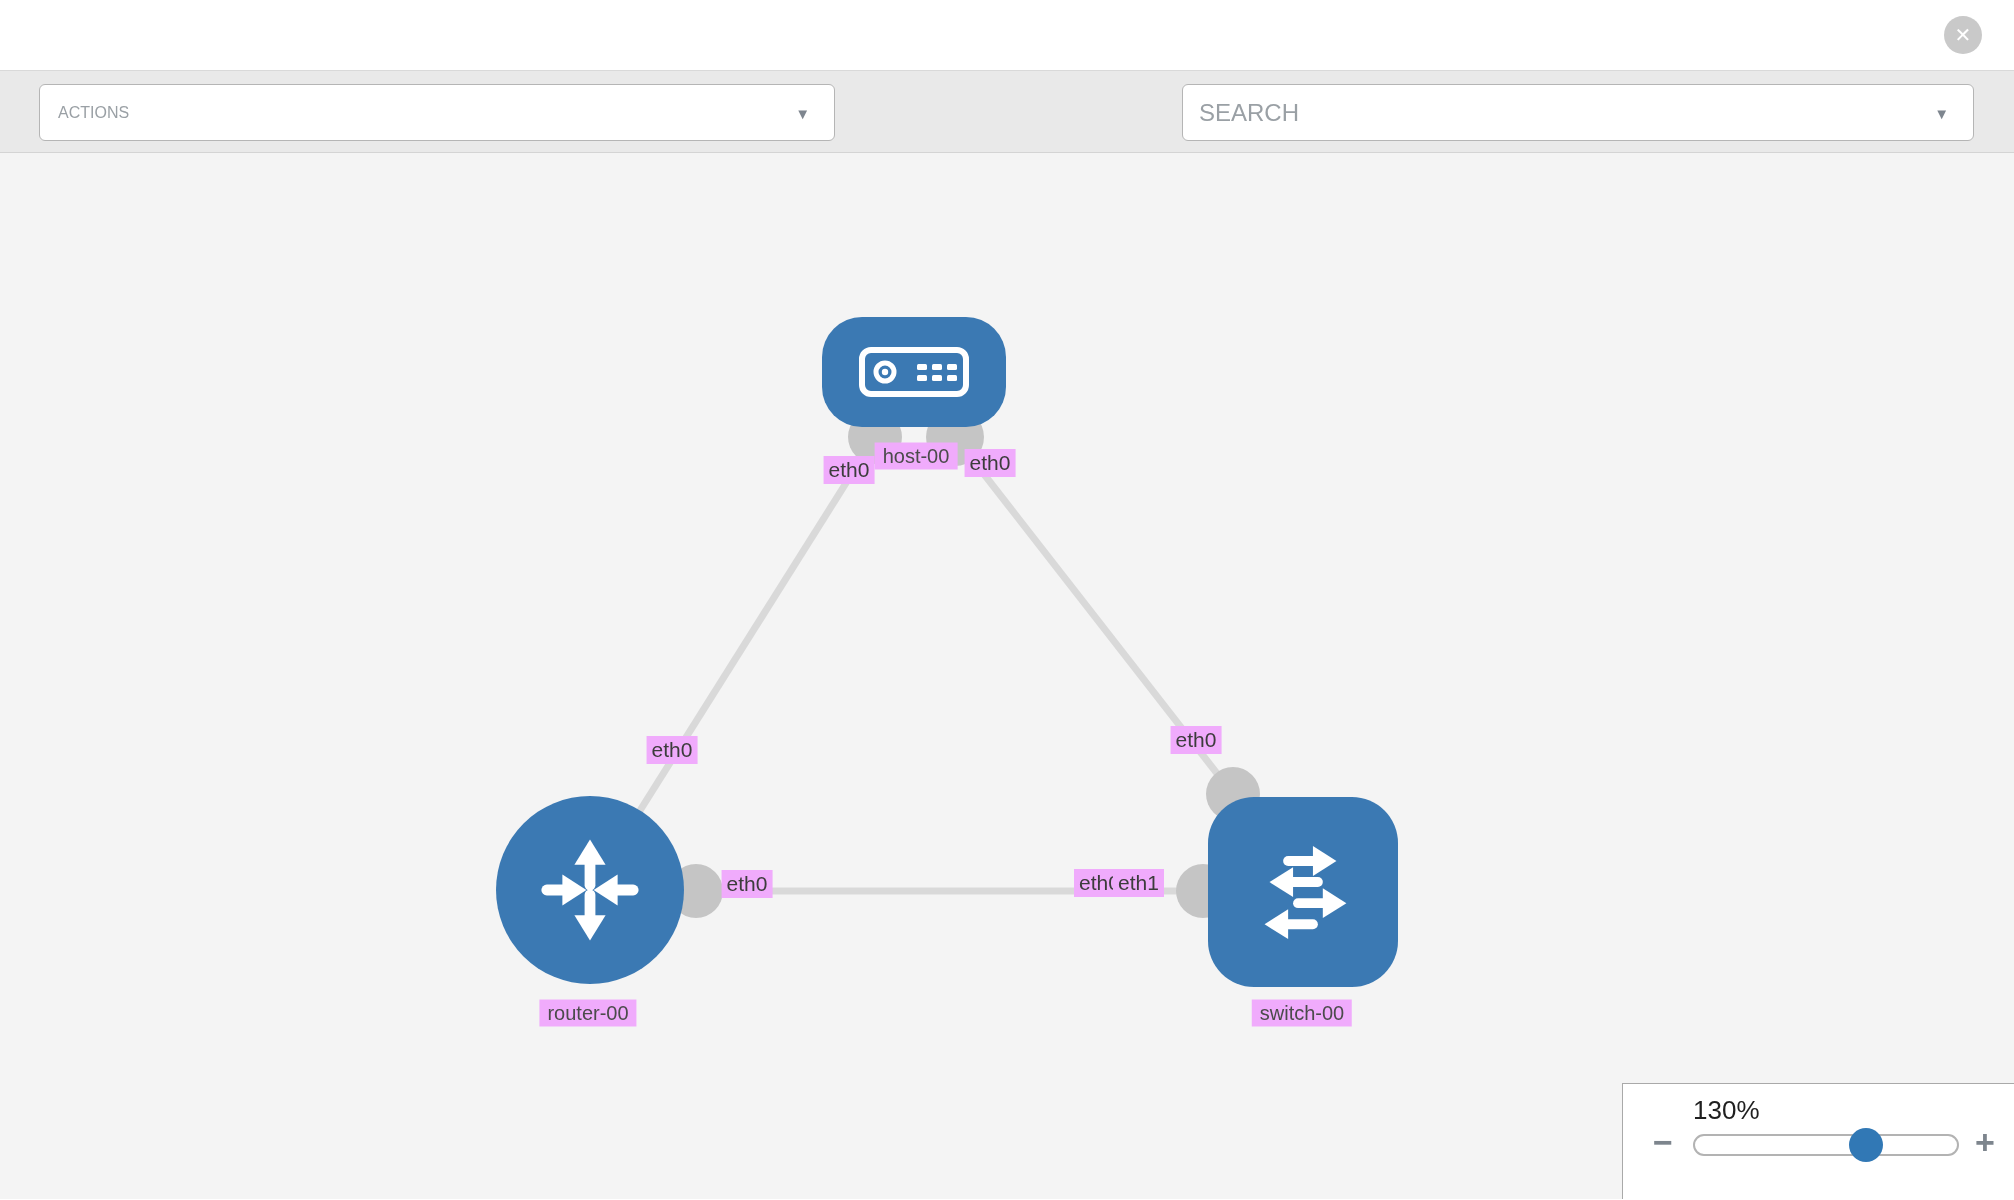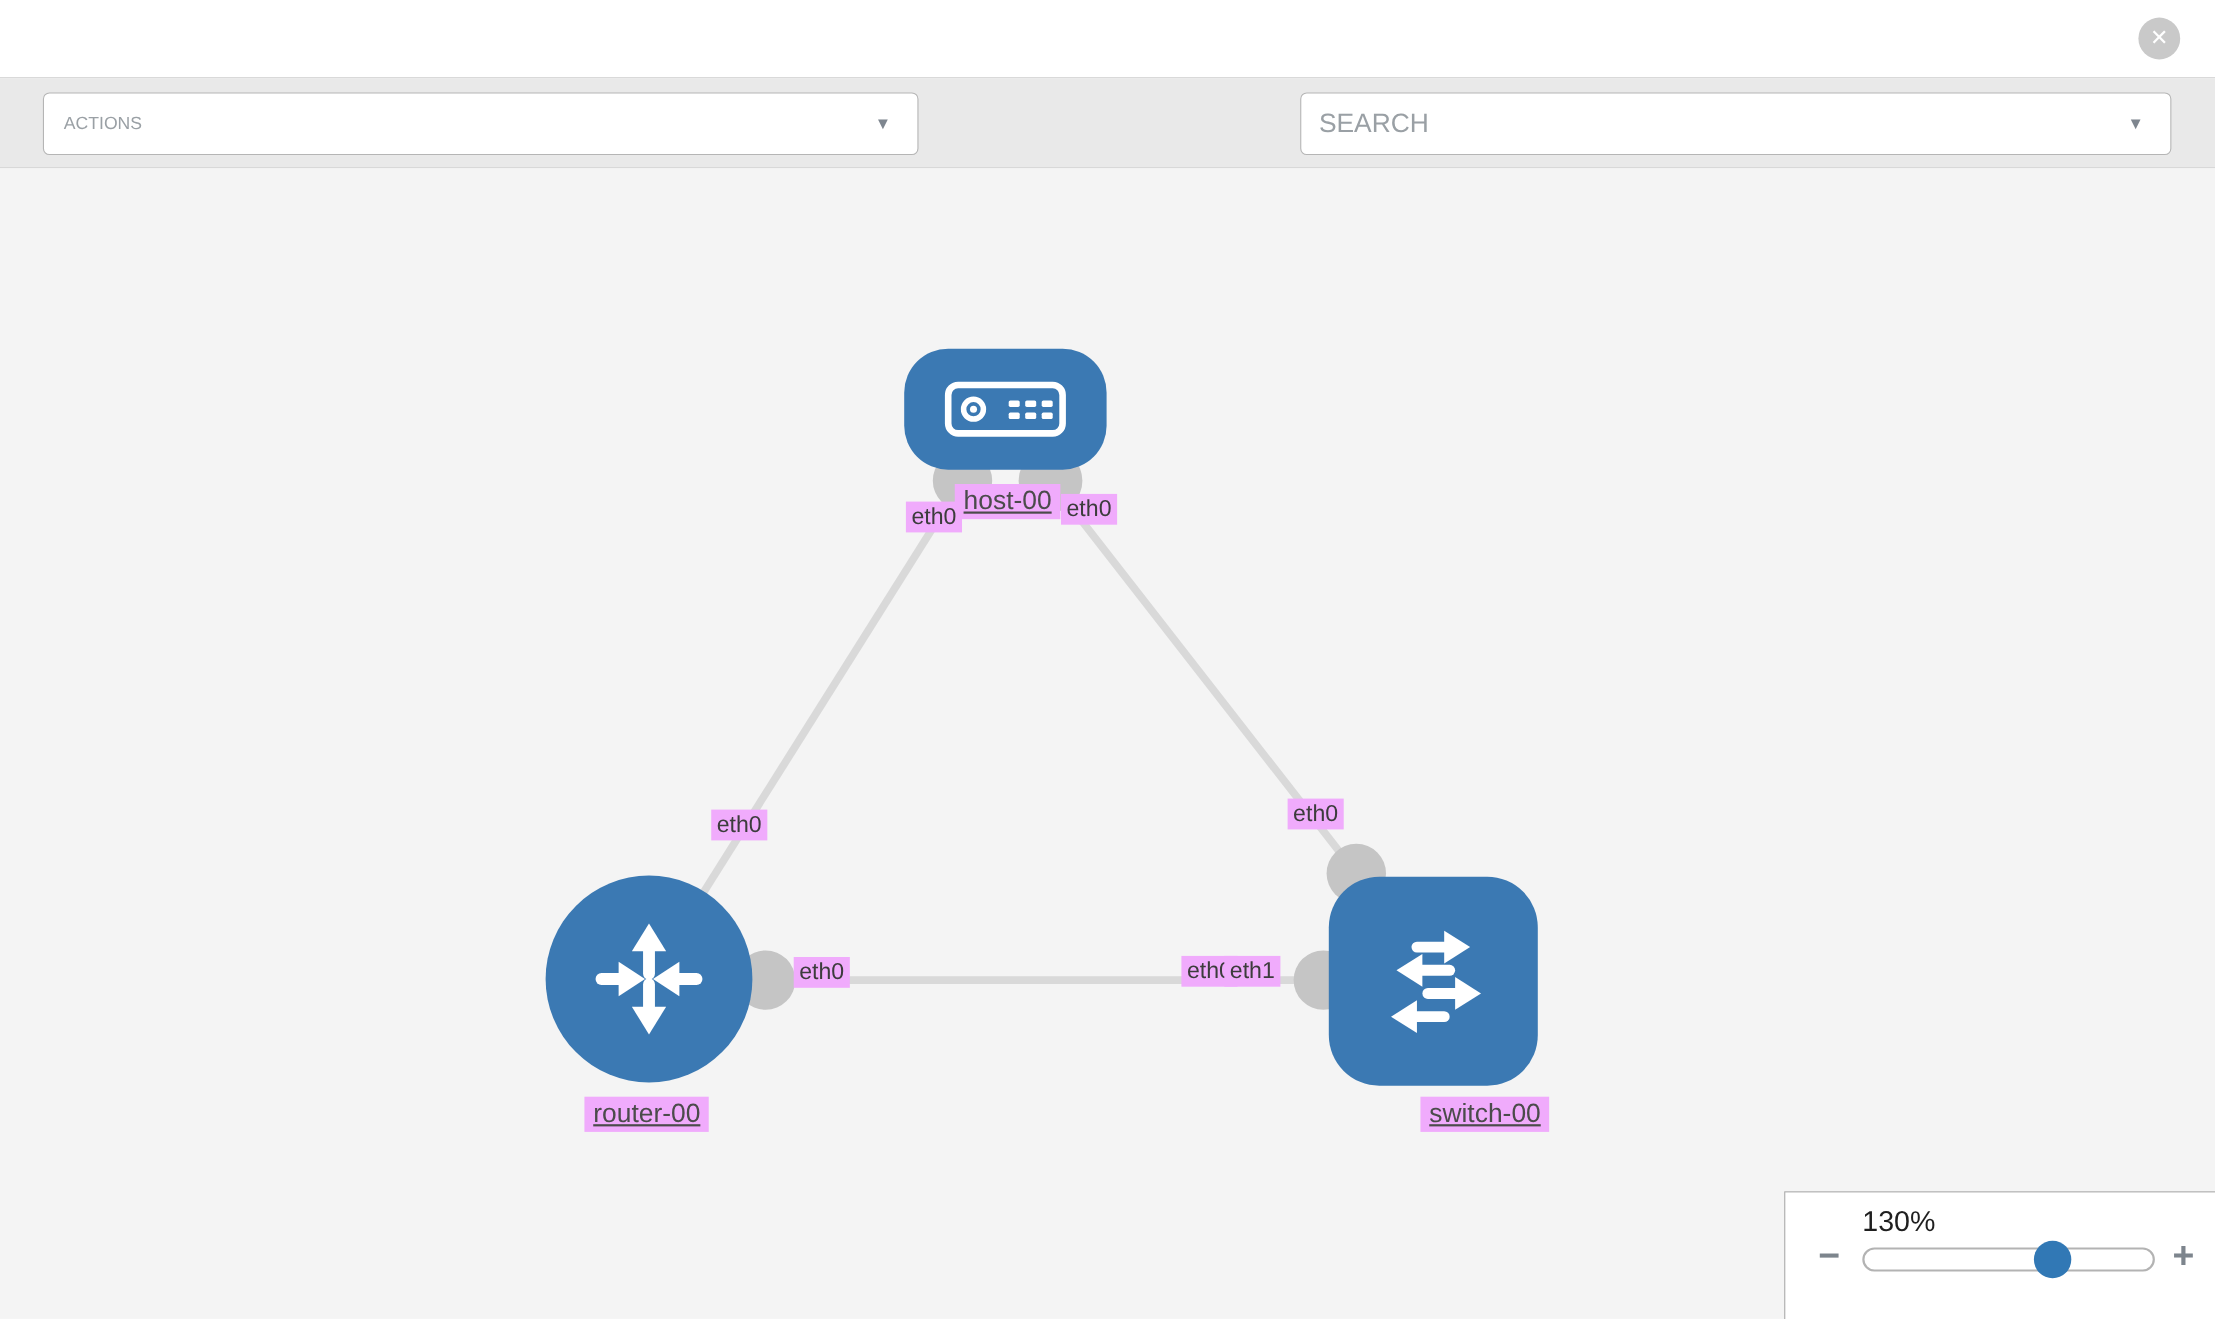--- a/index.html
+++ b/index.html
@@ -41,21 +41,21 @@
   .link{stroke:var(--link-gray);stroke-width:7;}
   .port{fill:var(--port-gray);}
 
   .node{position:absolute;background:var(--node-blue);display:flex;align-items:center;
     justify-content:center;cursor:pointer;}
   .node-host{left:822px;top:164px;width:184px;height:110px;border-radius:40px;}
   .node-router{left:496px;top:643px;width:188px;height:188px;border-radius:50%;}
   .node-switch{left:1208px;top:644px;width:190px;height:190px;border-radius:46px;}
 
   .lbl{position:absolute;background:#f0abfc;color:#4b4b4b;white-space:nowrap;}
-  .lbl-name{font-size:24px;padding:2px 8px;transform:translate(-50%,-50%);text-decoration:underline;}
+  .lbl-name{font-size:20px;padding:2px 8px;transform:translate(-50%,-50%);}
   .lbl-if{font-size:21px;color:#3c3c3c;padding:2px 5px;transform:translate(-50%,-50%);}
   .lbl-if-abs{font-size:21px;color:#3c3c3c;padding:2px 5px;transform:none;}
 
   
   .zoom-panel{position:absolute;left:1622px;top:930px;width:420px;height:150px;
     background:#ffffff;border:1px solid #a9a9a9;}
   .zoom-level{position:absolute;left:70px;top:11px;width:266px;
     font-size:26px;color:#1f1f1f;}
   .zoom-minus,.zoom-plus{position:absolute;top:41px;font-size:34px;font-weight:bold;
     color:#7d858d;cursor:pointer;line-height:1;}
@@ -154,21 +154,21 @@
           <polygon points="77,25 58,13 58,37"></polygon>
           <polygon points="23,42 42,30 42,54"></polygon>
           <polygon points="85,59 66,47 66,71"></polygon>
           <polygon points="19,76 38,64 38,88"></polygon>
         </g>
       </svg>
     </div>
 
     <div class="lbl lbl-name" style="left:916px;top:303px;">host-00</div>
     <div class="lbl lbl-name" style="left:588px;top:860px;">router-00</div>
-    <div class="lbl lbl-name" style="left:1302px;top:860px;margin-left:48px;">switch-00</div>
+    <div class="lbl lbl-name" style="left:1302px;top:860px;">switch-00</div>
 
     <div class="lbl lbl-if" style="left:849px;top:317px;">eth0</div>
     <div class="lbl lbl-if" style="left:990px;top:310px;">eth0</div>
     <div class="lbl lbl-if" style="left:672px;top:597px;">eth0</div>
     <div class="lbl lbl-if" style="left:1196px;top:587px;">eth0</div>
     <div class="lbl lbl-if" style="left:747px;top:731px;">eth0</div>
     <div class="lbl lbl-if-abs" style="left:1074px;top:716px;">eth0</div>
     <div class="lbl lbl-if-abs" style="left:1113px;top:716px;">eth1</div>
 
     <div class="zoom-panel">

